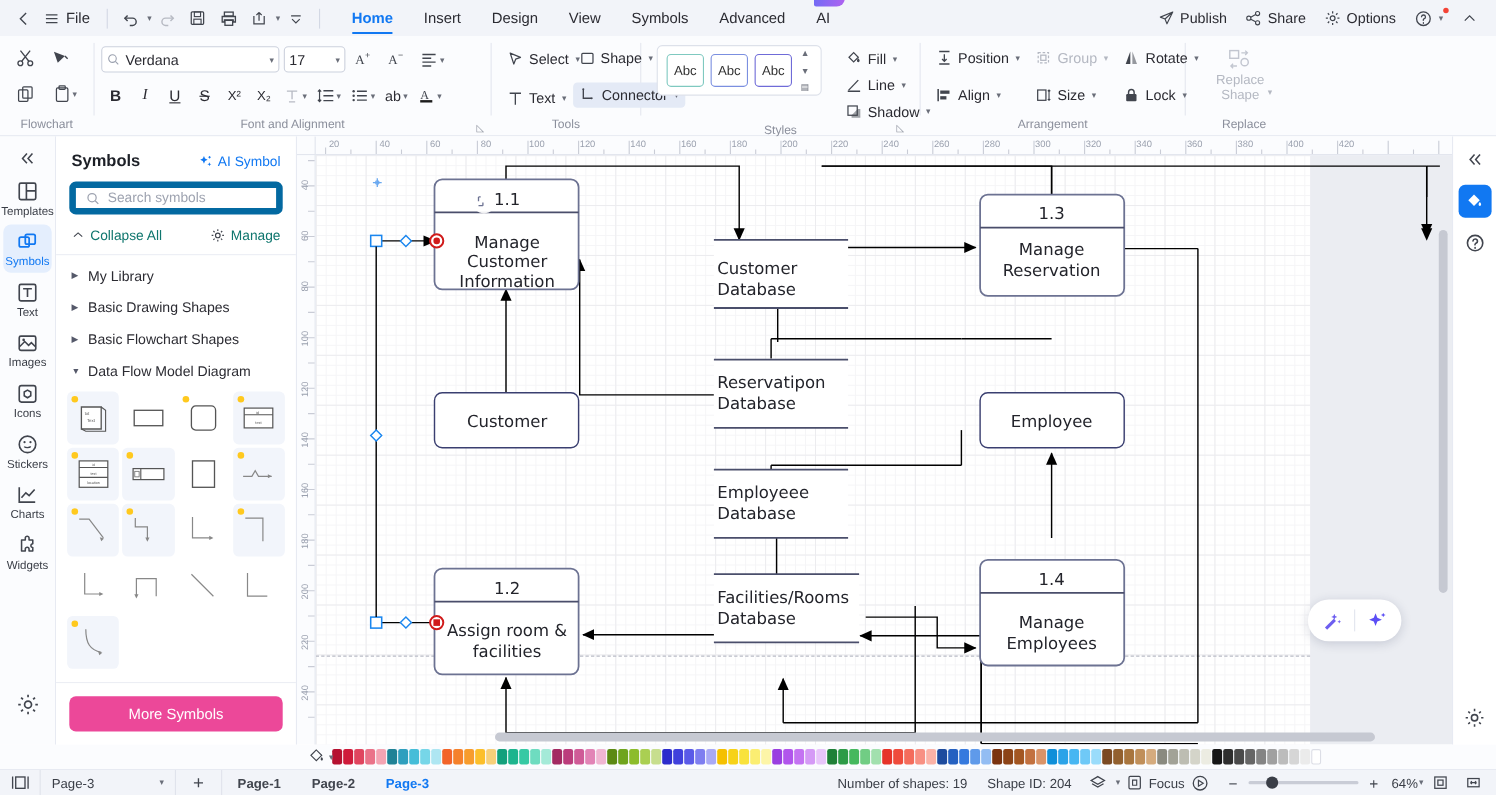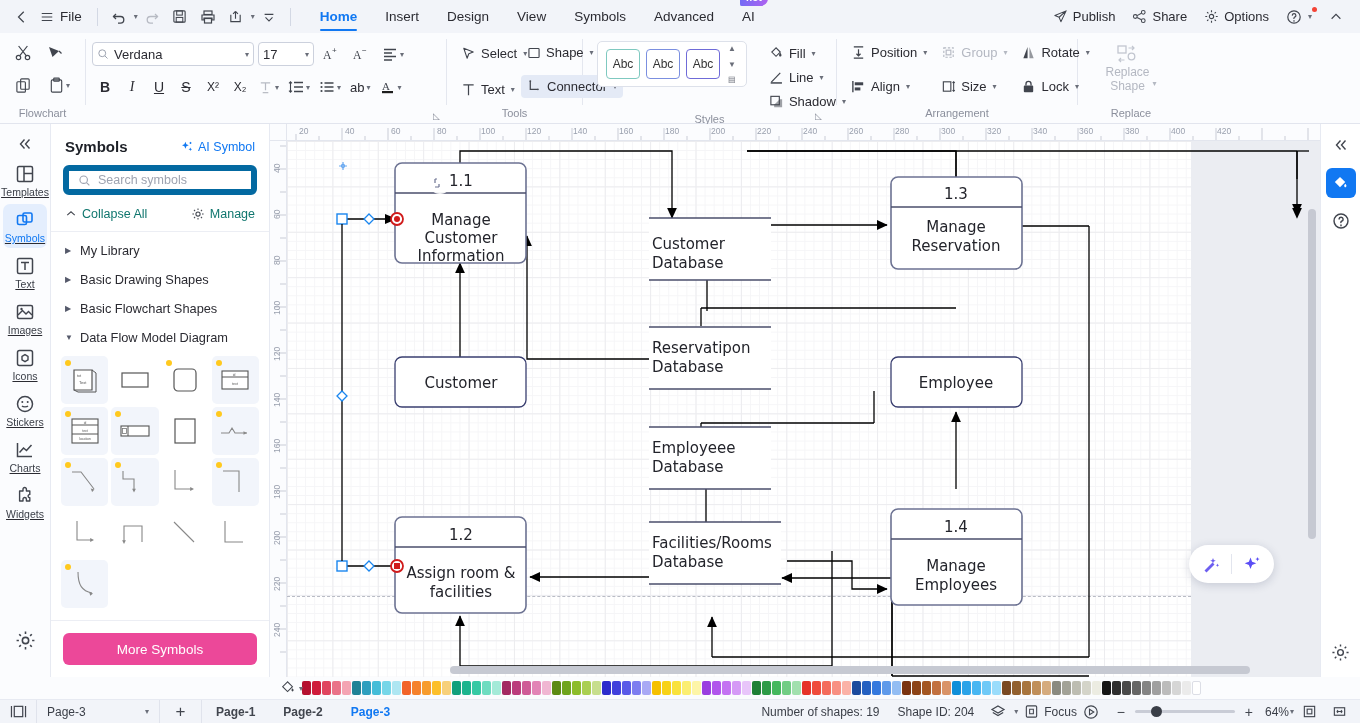--- a/index.html
+++ b/index.html
@@ -90,21 +90,21 @@
   .gallery-nav div { font-size:8px; cursor:pointer; line-height:11px; }
 
   .expander { position:absolute; right:6px; bottom:2px; font-size:9px; color:#8b8f9c; cursor:pointer; }
 
   
   .main { flex:1; display:flex; min-height:0; position:relative; }
 
   
   .rail {
     width:51px; background:#fbfcfe; border-right:1px solid #e7eaf2; flex:0 0 51px;
-    display:flex; flex-direction:column; align-items:center; padding-top:6px;text-decoration:underline;
+    display:flex; flex-direction:column; align-items:center; padding-top:6px;
   }
   .rail-collapse { width:36px; height:28px; display:flex; align-items:center; justify-content:center; color:#3a3e47; cursor:pointer; border-radius:4px; }
   .rail-item {
     width:44px; padding:6px 0 4px; display:flex; flex-direction:column; align-items:center; gap:3px;
     cursor:pointer; border-radius:7px; color:#3a3e47; margin-bottom:2px;
   }
   .rail-item.active { background:#e4eefd; color:#1178f2; }
   .rail-item span { font-size:10.5px; line-height:11px; }
   .rail-bottom { margin-top:auto; margin-bottom:22px; }
 
@@ -415,20 +415,21 @@
           </div>
           <div class="fbtn wide">
             <svg width="16" height="16" viewBox="0 0 16 16">
                 <text x="2" y="11" font-size="11" font-family="Liberation Serif, serif" fill="#41454e">A</text>
                 <rect x="2" y="12" width="11" height="2.2" fill="#1d1d1d"></rect>
               </svg>
             <span class="caret">▾</span>
           </div>
         </div>
       </div>
+      <div class="rgroup-label">Font and Alignment</div>
       <div class="expander">◺</div>
     </div>
     <div class="rdiv"></div>
 
     <div class="rgroup" style="width:135px;">
       <div class="rgroup-body" style="flex-direction:column; padding-left:8px; gap:4px;">
         <div style="display:flex; align-items:center; gap:4px; height:32px;">
           <div class="lbl-btn">
             <svg width="15" height="15" viewBox="0 0 16 16">
                 <path d="M3 2.5L13 6.5L8.3 8.3L6.5 13Z" fill="none" stroke="#41454e" stroke-width="1.2" stroke-linejoin="round"></path>

